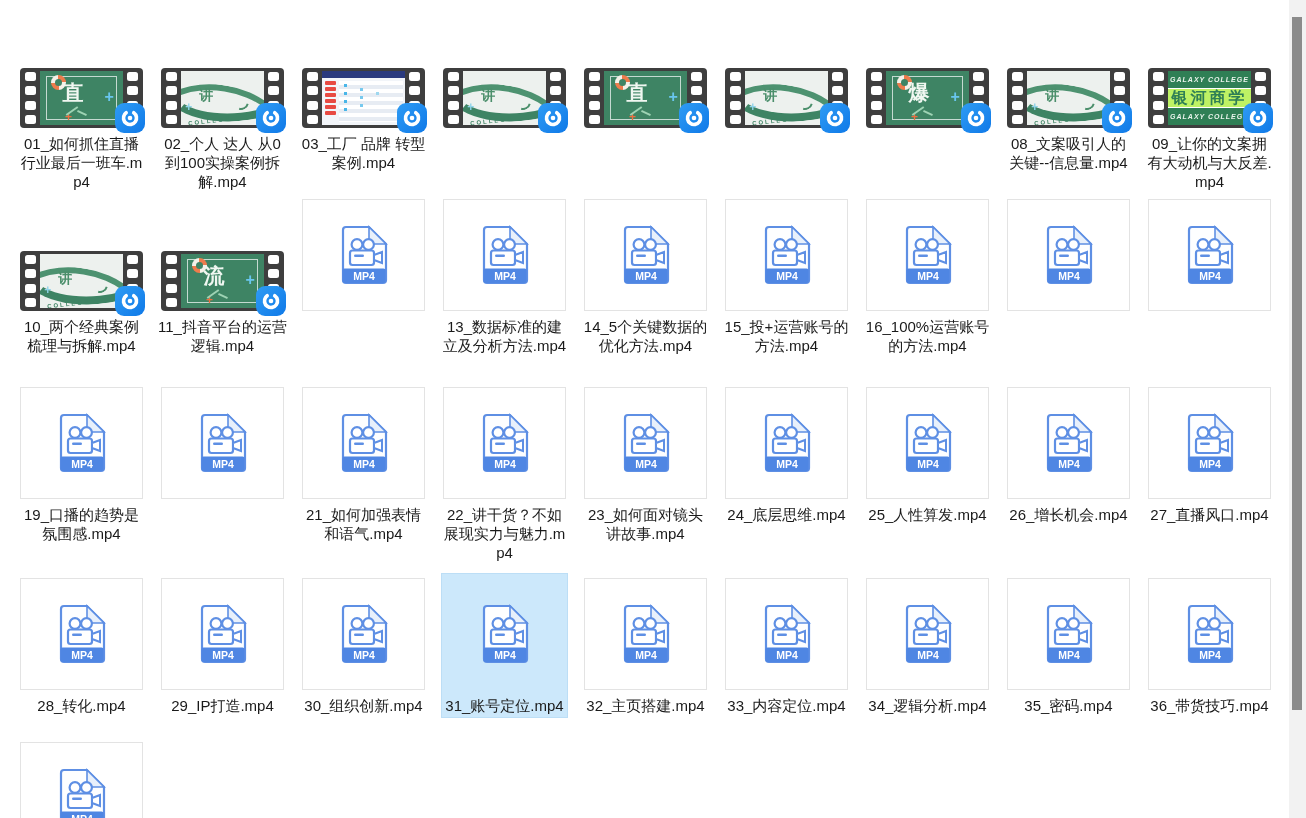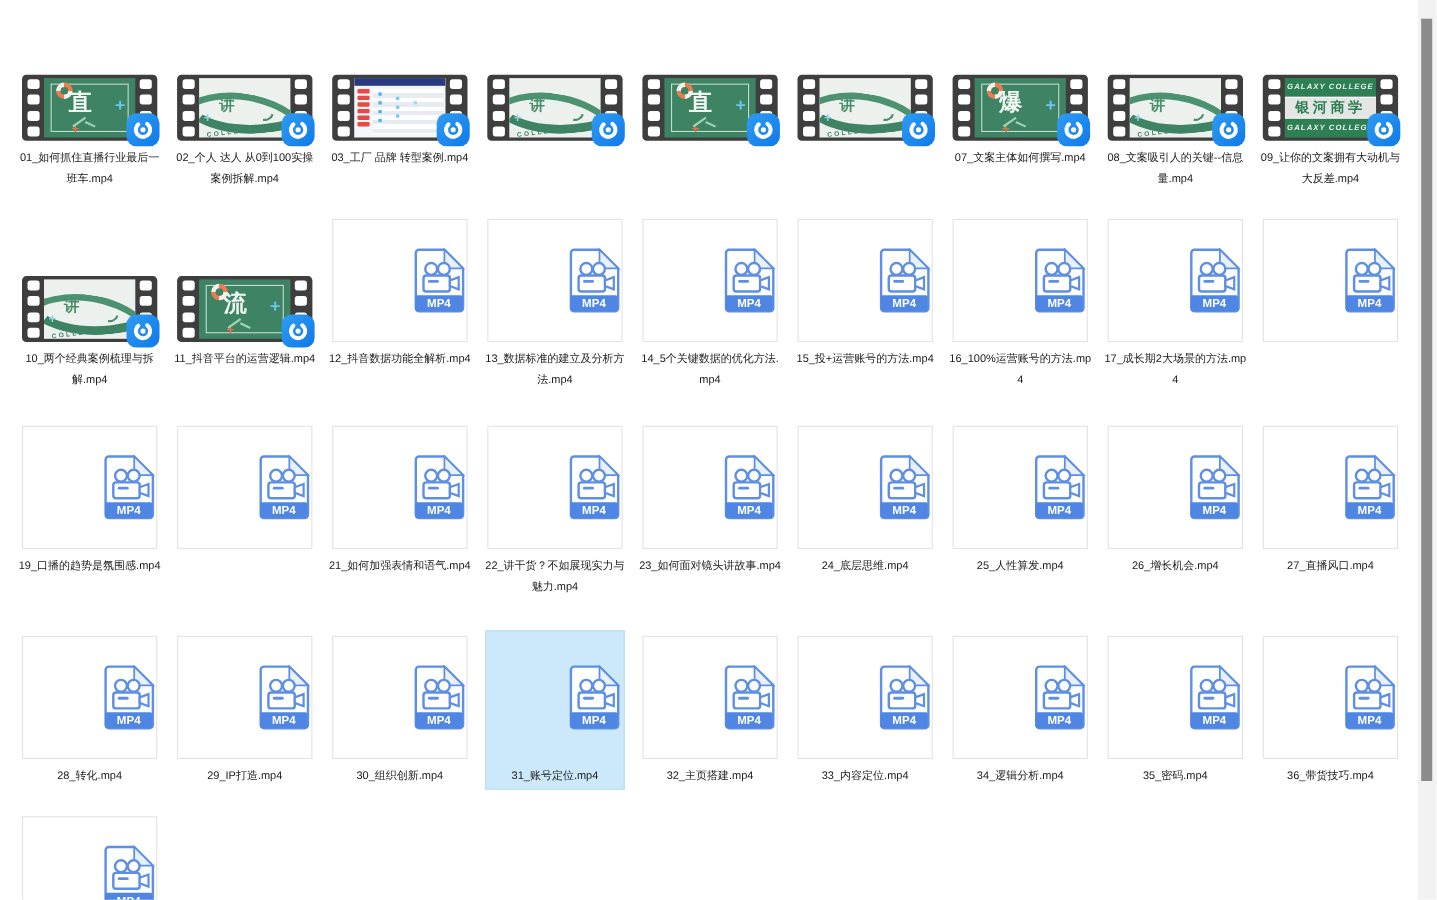--- a/index.html
+++ b/index.html
@@ -9,24 +9,24 @@
     position:relative;
   }
   .row{position:absolute;left:0;display:flex;padding-left:20px;gap:18px;align-items:flex-start;}
   .item{width:123px;position:relative;cursor:default;}
   .item > *{position:relative;z-index:1;}
   .item.selected::before{
     content:"";position:absolute;z-index:0;left:-2px;right:-2px;top:-5px;bottom:-3px;
     background:#cce8fb;border:1px solid #bcdef6;
   }
   .tile{width:123px;height:112px;position:relative;box-sizing:border-box;}
-  .tile.boxed{border:1px solid #e3e3e3;background:#fff;display:flex;align-items:center;justify-content:flex-end;}
+  .tile.boxed{border:1px solid #e3e3e3;background:#fff;display:flex;align-items:center;justify-content:center;}
   .item.selected .tile.boxed{border-color:transparent;background:transparent;}
   .label{
-    margin:6px -3px 0;text-align:center;font-size:10px;line-height:19px;color:#1a1a1a;
+    margin:6px -3px 0;text-align:center;font-size:15px;line-height:19px;color:#1a1a1a;
     word-break:break-all;overflow-wrap:break-word;
   }
   
   .film{position:absolute;left:0;bottom:0;width:123px;height:60px;background:#3e3e3e;border-radius:4px;}
   .holes{position:absolute;top:4px;bottom:4px;width:11px;display:flex;flex-direction:column;justify-content:space-between;}
   .holes.l{left:5px}.holes.r{right:5px}
   .hole{width:11px;height:9px;background:#fff;border-radius:2.5px;}
   .frame{position:absolute;left:20px;right:20px;top:3px;bottom:3px;overflow:hidden;}
   
   .frame.chalk{background:#3e8464;}
@@ -57,21 +57,21 @@
   .scr-left{position:absolute;top:10px;left:3px;width:11px;bottom:3px;display:flex;flex-direction:column;gap:2px;}
   .scr-red{height:4px;background:#e84a42;border-radius:1px;}
   .scr-rows{position:absolute;left:17px;right:2px;top:10px;bottom:3px;
     background:repeating-linear-gradient(180deg,#ffffff 0 4px,#e7ecf3 4px 8px);}
   .scr-dots{position:absolute;left:22px;top:13px;width:3px;height:3px;background:#49b6e8;
     box-shadow:0 8px #49b6e8,0 16px #49b6e8,0 24px #49b6e8,16px 4px #77c9ee,16px 12px #77c9ee,16px 20px #77c9ee,32px 8px #9fd8ef;}
   
   .frame.banner{display:flex;flex-direction:column;background:#2f7f55;}
   .bnd{flex:1;display:flex;align-items:center;justify-content:center;white-space:nowrap;overflow:hidden;}
   .bnd.dark{background:#2f7f55;color:#eaf4ec;font-size:7px;font-style:italic;font-weight:bold;letter-spacing:1px;}
-  .bnd.light{background:#e5e5e5;color:#2f7f55;font-size:13px;font-weight:bold;letter-spacing:3px;border-top:1px solid #fff;border-bottom:1px solid #fff;}
+  .bnd.light{background:#bef264;color:#2f7f55;font-size:16px;font-weight:bold;letter-spacing:3px;border-top:1px solid #fff;border-bottom:1px solid #fff;}
   
   .badge{position:absolute;right:-2px;bottom:-5px;width:30px;height:30px;border-radius:9px;
     background:linear-gradient(135deg,#2f9cf4,#0f79e8);display:flex;align-items:center;justify-content:center;}
   
   
   .scrollbar{position:absolute;top:0;right:0;width:17px;height:818px;background:#f2f2f2;}
   .scroll-thumb{position:absolute;left:3px;width:10px;top:17px;height:693px;background:#8b8b8b;}
 </style>
 </head>
 <body>
@@ -304,21 +304,20 @@
             <div class="chalk-line b"></div>
     </div>
         </div>
   <div class="badge">
     <svg width="26" height="26" viewBox="0 0 30 30">
       <circle cx="15" cy="15" r="7.5" stroke="#fff" stroke-width="4.2" fill="none" stroke-dasharray="37 11" stroke-linecap="round" transform="rotate(-55 15 15)"></circle>
       <circle cx="15" cy="15" r="2.7" fill="#fff"></circle>
     </svg>
   </div>
       </div>
-      <div class="label">07_文案主体如何撰写.mp4</div>
     </div>
     <div class="item">
       <div class="tile">
         <div class="film">
         <div class="holes l">
             <div class="hole"></div>
             <div class="hole"></div>
             <div class="hole"></div>
             <div class="hole"></div>
           </div>
@@ -452,21 +451,20 @@
     <path d="M30 2 L47 19 H34 a4 4 0 0 1 -4 -4 Z" fill="#e8f0fb" stroke="#5e8fe4" stroke-width="1.6"></path>
     <circle cx="18" cy="19.5" r="5.4" fill="#fff" stroke="#5e8fe4" stroke-width="2.2"></circle>
     <circle cx="29.5" cy="19.5" r="5.4" fill="#fff" stroke="#5e8fe4" stroke-width="2.2"></circle>
     <rect x="11" y="25.5" width="24" height="14.5" rx="2.5" fill="#fff" stroke="#5e8fe4" stroke-width="2.2"></rect>
     <rect x="15" y="29.5" width="10" height="2.6" rx="1.3" fill="#5e8fe4"></rect>
     <path d="M35 30 l8 -3 v11 l-8 -3 Z" fill="#fff" stroke="#5e8fe4" stroke-width="2"></path>
     <rect x="3.5" y="43.5" width="43" height="14.5" rx="2" fill="#4f86e3"></rect>
     <text x="25" y="54.5" font-size="10.5" font-weight="bold" fill="#ffffff" text-anchor="middle" font-family="Liberation Sans, sans-serif">MP4</text>
   </svg>
       </div>
-      <div class="label">12_抖音数据功能全解析.mp4</div>
     </div>
     <div class="item">
       <div class="tile boxed">
   <svg width="50" height="60" viewBox="0 0 50 60">
     <path d="M7 2 H30 L47 19 V55 a3 3 0 0 1 -3 3 H7 a3 3 0 0 1 -3 -3 V5 a3 3 0 0 1 3 -3 Z" fill="#fdfeff" stroke="#5e8fe4" stroke-width="2.2"></path>
     <path d="M30 2 L47 19 H34 a4 4 0 0 1 -4 -4 Z" fill="#e8f0fb" stroke="#5e8fe4" stroke-width="1.6"></path>
     <circle cx="18" cy="19.5" r="5.4" fill="#fff" stroke="#5e8fe4" stroke-width="2.2"></circle>
     <circle cx="29.5" cy="19.5" r="5.4" fill="#fff" stroke="#5e8fe4" stroke-width="2.2"></circle>
     <rect x="11" y="25.5" width="24" height="14.5" rx="2.5" fill="#fff" stroke="#5e8fe4" stroke-width="2.2"></rect>
     <rect x="15" y="29.5" width="10" height="2.6" rx="1.3" fill="#5e8fe4"></rect>
@@ -532,21 +530,20 @@
     <path d="M30 2 L47 19 H34 a4 4 0 0 1 -4 -4 Z" fill="#e8f0fb" stroke="#5e8fe4" stroke-width="1.6"></path>
     <circle cx="18" cy="19.5" r="5.4" fill="#fff" stroke="#5e8fe4" stroke-width="2.2"></circle>
     <circle cx="29.5" cy="19.5" r="5.4" fill="#fff" stroke="#5e8fe4" stroke-width="2.2"></circle>
     <rect x="11" y="25.5" width="24" height="14.5" rx="2.5" fill="#fff" stroke="#5e8fe4" stroke-width="2.2"></rect>
     <rect x="15" y="29.5" width="10" height="2.6" rx="1.3" fill="#5e8fe4"></rect>
     <path d="M35 30 l8 -3 v11 l-8 -3 Z" fill="#fff" stroke="#5e8fe4" stroke-width="2"></path>
     <rect x="3.5" y="43.5" width="43" height="14.5" rx="2" fill="#4f86e3"></rect>
     <text x="25" y="54.5" font-size="10.5" font-weight="bold" fill="#ffffff" text-anchor="middle" font-family="Liberation Sans, sans-serif">MP4</text>
   </svg>
       </div>
-      <div class="label">17_成长期2大场景的方法.mp4</div>
     </div>
     <div class="item">
       <div class="tile boxed">
   <svg width="50" height="60" viewBox="0 0 50 60">
     <path d="M7 2 H30 L47 19 V55 a3 3 0 0 1 -3 3 H7 a3 3 0 0 1 -3 -3 V5 a3 3 0 0 1 3 -3 Z" fill="#fdfeff" stroke="#5e8fe4" stroke-width="2.2"></path>
     <path d="M30 2 L47 19 H34 a4 4 0 0 1 -4 -4 Z" fill="#e8f0fb" stroke="#5e8fe4" stroke-width="1.6"></path>
     <circle cx="18" cy="19.5" r="5.4" fill="#fff" stroke="#5e8fe4" stroke-width="2.2"></circle>
     <circle cx="29.5" cy="19.5" r="5.4" fill="#fff" stroke="#5e8fe4" stroke-width="2.2"></circle>
     <rect x="11" y="25.5" width="24" height="14.5" rx="2.5" fill="#fff" stroke="#5e8fe4" stroke-width="2.2"></rect>
     <rect x="15" y="29.5" width="10" height="2.6" rx="1.3" fill="#5e8fe4"></rect>

